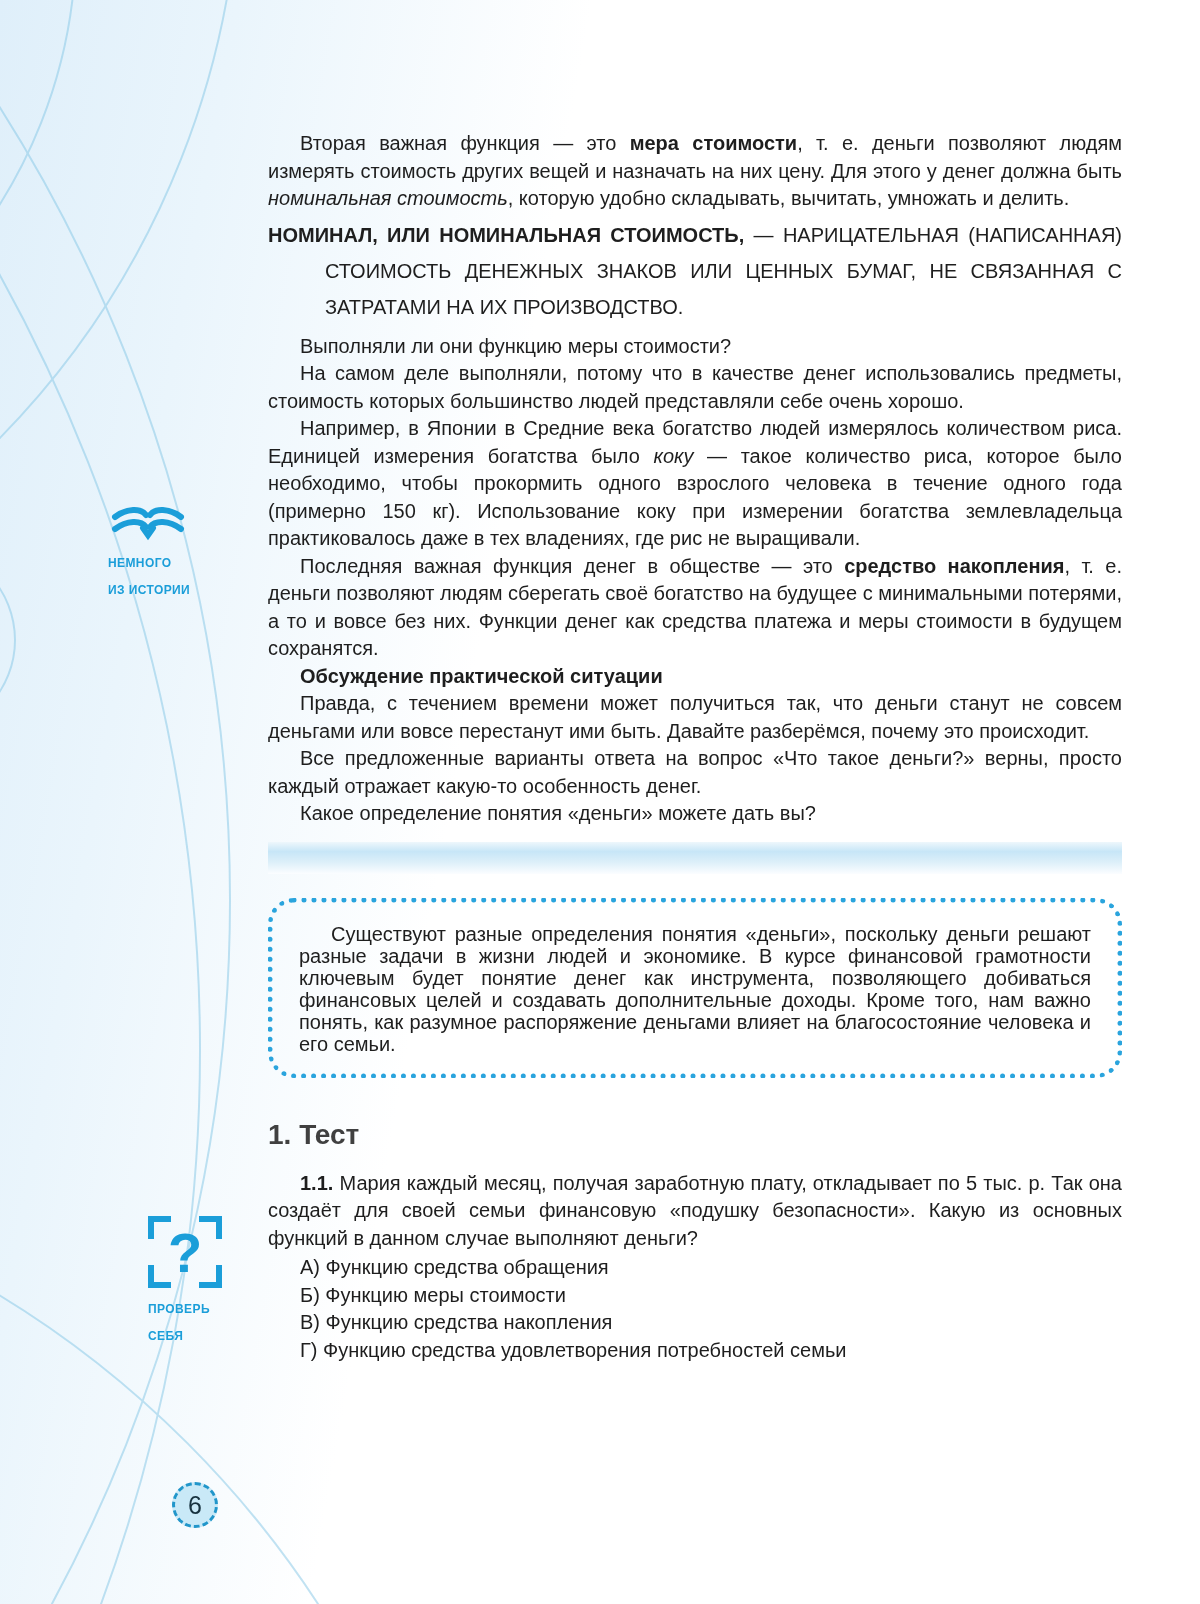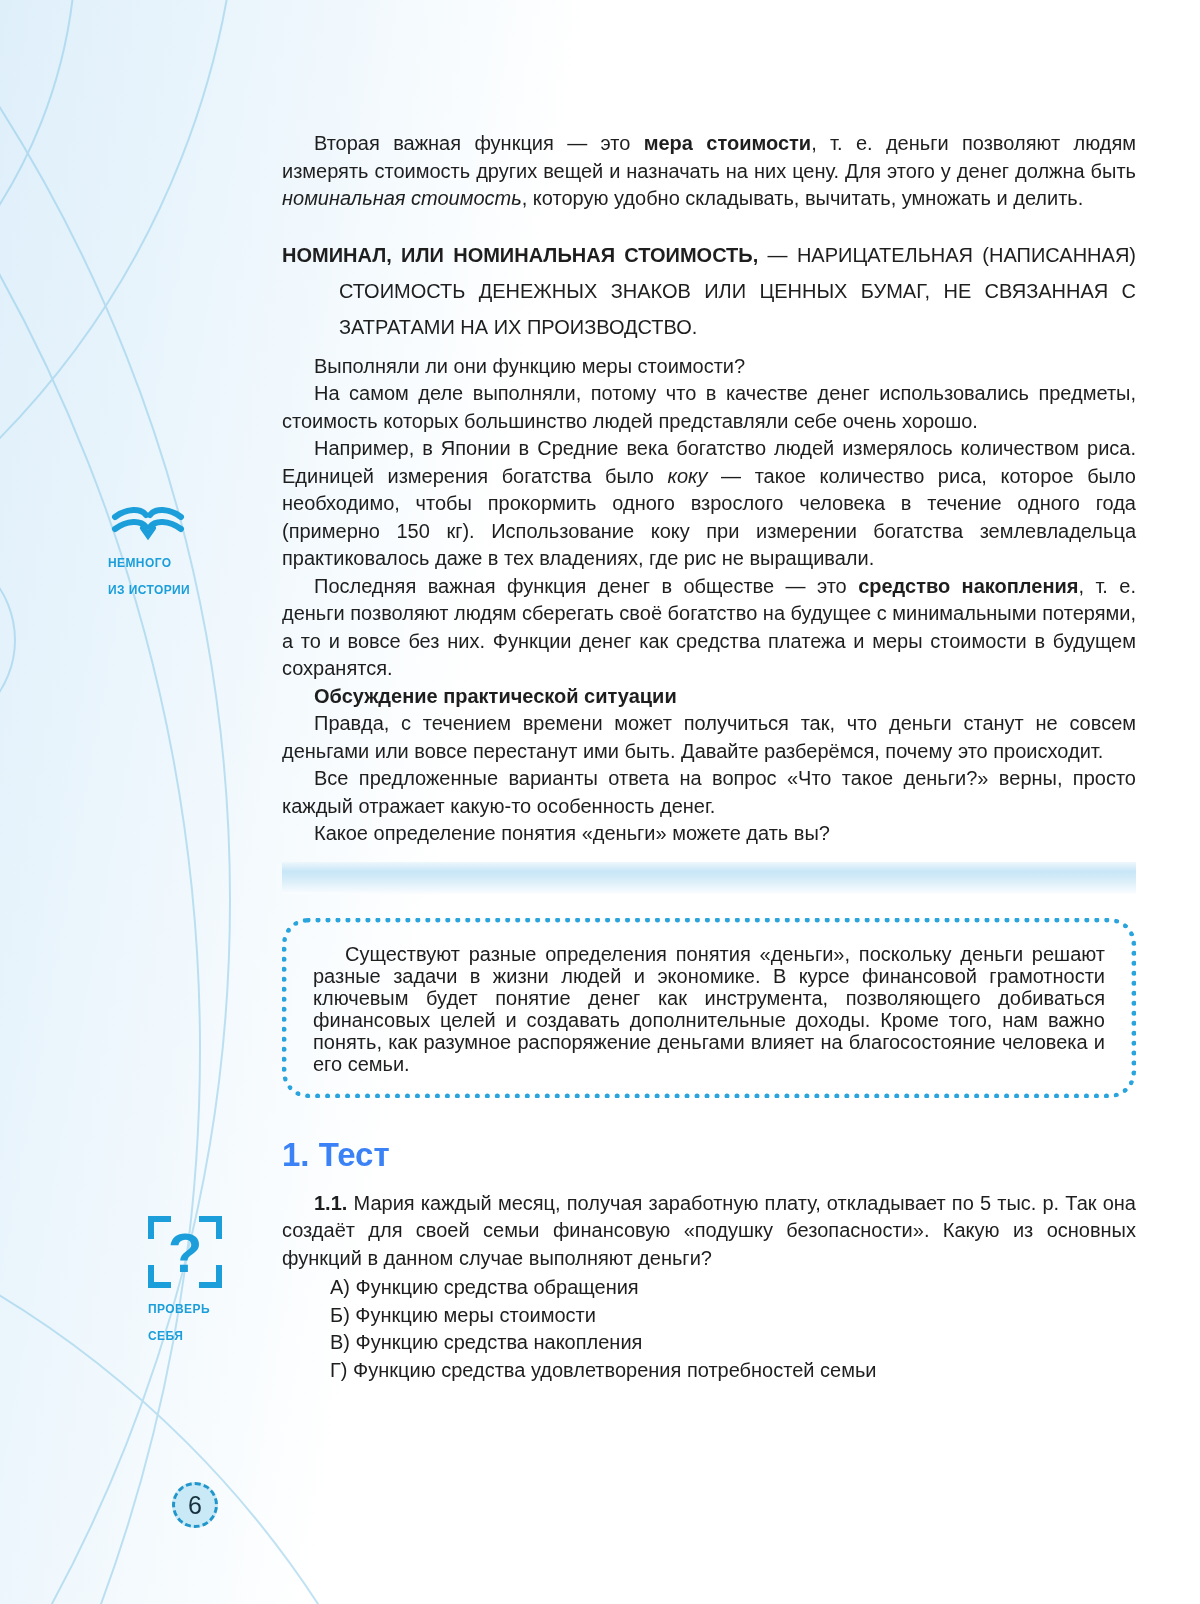--- a/index.html
+++ b/index.html
@@ -13,54 +13,54 @@
   }
   
   .bg-tint{
     position:absolute;inset:0;
     background:linear-gradient(100deg,#dfeffa 0%,#eaf5fc 16%,rgba(255,255,255,0) 40%);
     pointer-events:none;
   }
   .bg-arcs{position:absolute;top:0;left:0;pointer-events:none;}
 
   
-  main{position:absolute;left:282px;width:854px;top:130px;}
+  main{position:absolute;left:268px;width:854px;top:130px;}
   p.body{margin:0;font-size:20px;line-height:27.5px;text-align:justify;}
   .ind{text-indent:32px;}
   .b{font-weight:bold;}
   .i{font-style:italic;}
   .bold-head{font-weight:bold;}
 
   .definition{
     font-size:20px;font-weight:normal;line-height:36px;
     text-align:justify;
     padding-left:57px;text-indent:-57px;
-    margin:24px 0 8px 0;
+    margin:4px 0 8px 0;
   }
   .definition .b{font-weight:bold;}
 
   .divider-bar{
     height:32px;margin-top:14px;
     background:linear-gradient(180deg,#eef7fc 0%,#c7e6f7 30%,#dcEFf9 62%,#fbfdff 100%);
   }
 
   .callout{
     margin-top:24px;
     border:5px dotted #2aa4dd;
     border-radius:26px;
     padding:20px 26px 18px 26px;
   }
   .callout p.body{line-height:22px;}
 
   .test-heading{
     margin:40px 0 18px 0;
-    font-size:33px;line-height:34px;font-weight:bold;
-    color:#3b82f6;
+    font-size:28px;line-height:34px;font-weight:bold;
+    color:#404040;
   }
-  .options{margin-top:2px;margin-left:48px;}
+  .options{margin-top:2px;margin-left:32px;}
   .option{font-size:20px;line-height:27.5px;text-align:left;margin:0;}
 
   
   .side-marker{position:absolute;color:#1b9ed9;font-weight:bold;}
   .history-marker{left:108px;top:502px;width:140px;}
   .history-marker .icon{display:block;margin:0 0 6px 2px;}
   .side-line{font-size:12px;line-height:27px;letter-spacing:0.4px;white-space:nowrap;}
 
   .check-marker{left:148px;top:1216px;width:110px;}
   .qframe{position:relative;width:74px;height:72px;margin-bottom:8px;}

